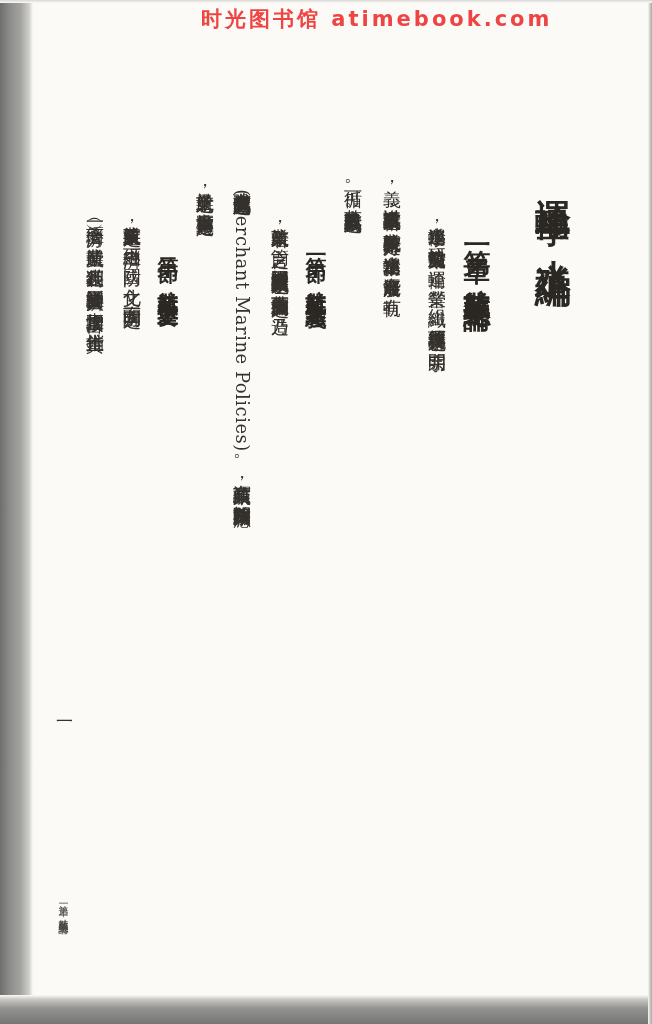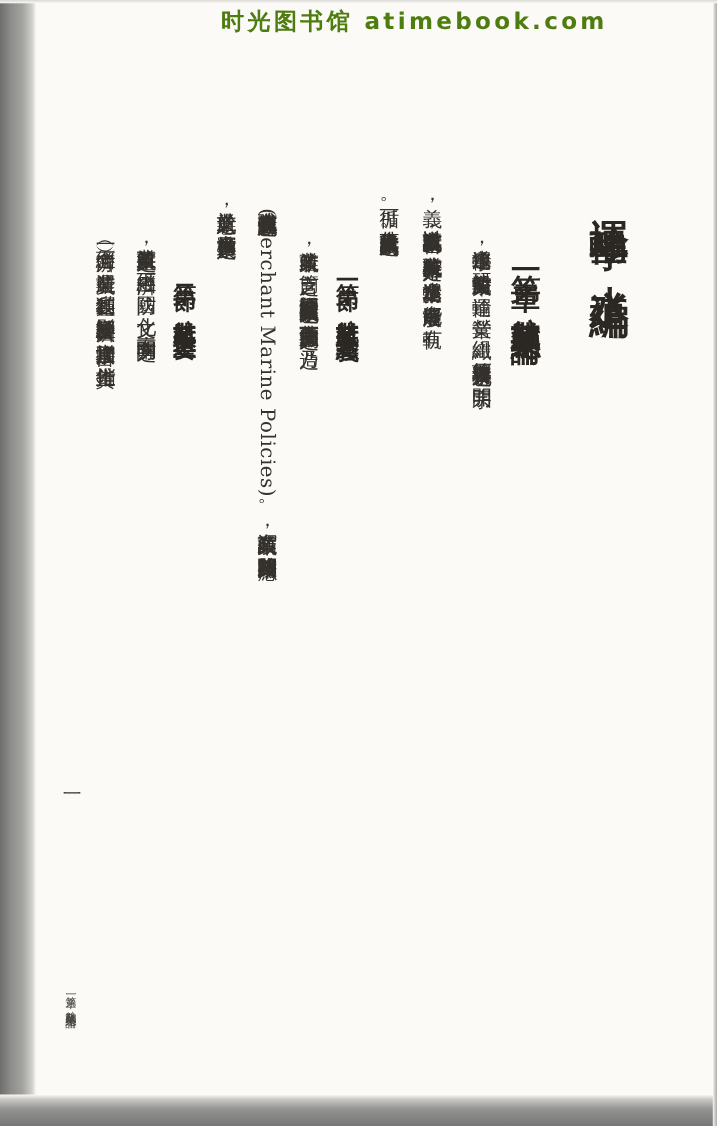--- a/index.html
+++ b/index.html
@@ -24,21 +24,21 @@
     background:linear-gradient(270deg,#a8a8a6 0%,#dcdbd7 70%,#fbfaf6 100%);
   }
   .edge-top{
     position:absolute;left:0;top:0;width:100%;height:3px;
     background:linear-gradient(180deg,#d9d8d4 0%,#fbfaf6 100%);
   }
   .watermark{
     position:absolute;top:5px;left:201px;
     font-family:"DejaVu Sans","Liberation Sans",sans-serif;
     font-size:21px;font-weight:bold;
-    color:#4d7c0f;letter-spacing:3px;white-space:nowrap;
+    color:#ef4444;letter-spacing:3px;white-space:nowrap;
   }
   
   .vcol{
     position:absolute;
     writing-mode:vertical-rl;
     text-orientation:mixed;
     line-height:1;
     white-space:nowrap;
     color:#35312d;
   }

